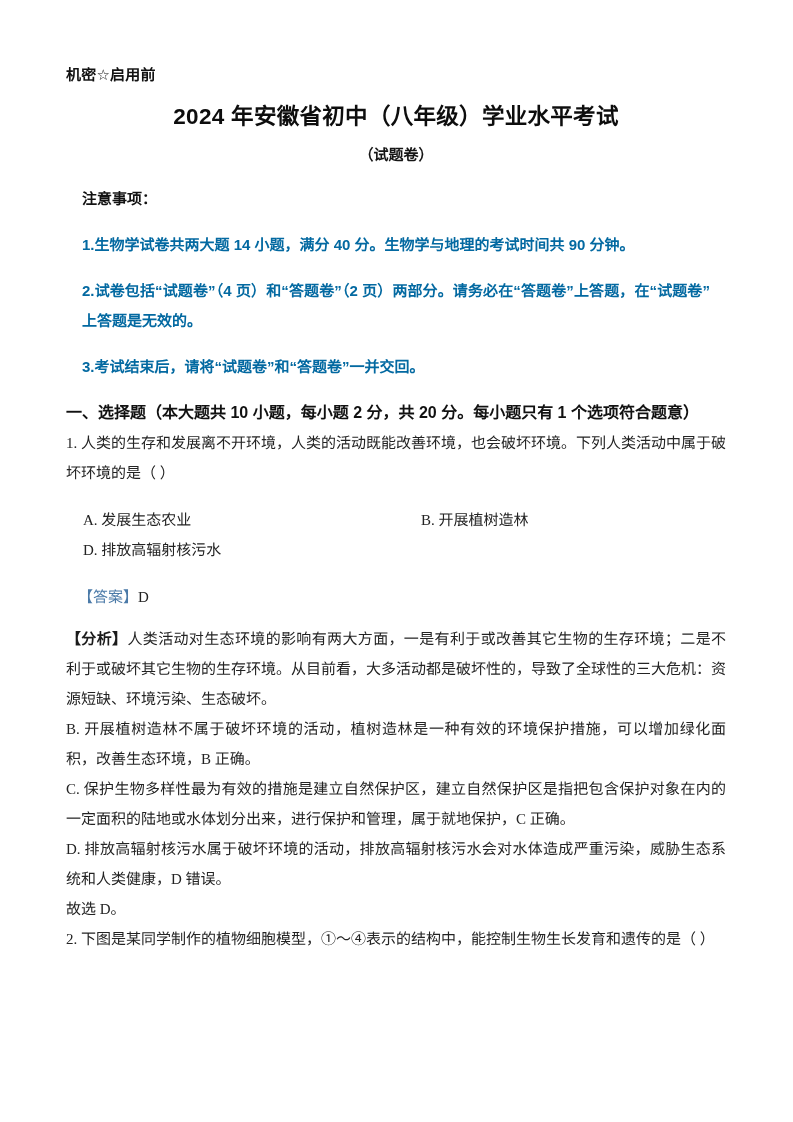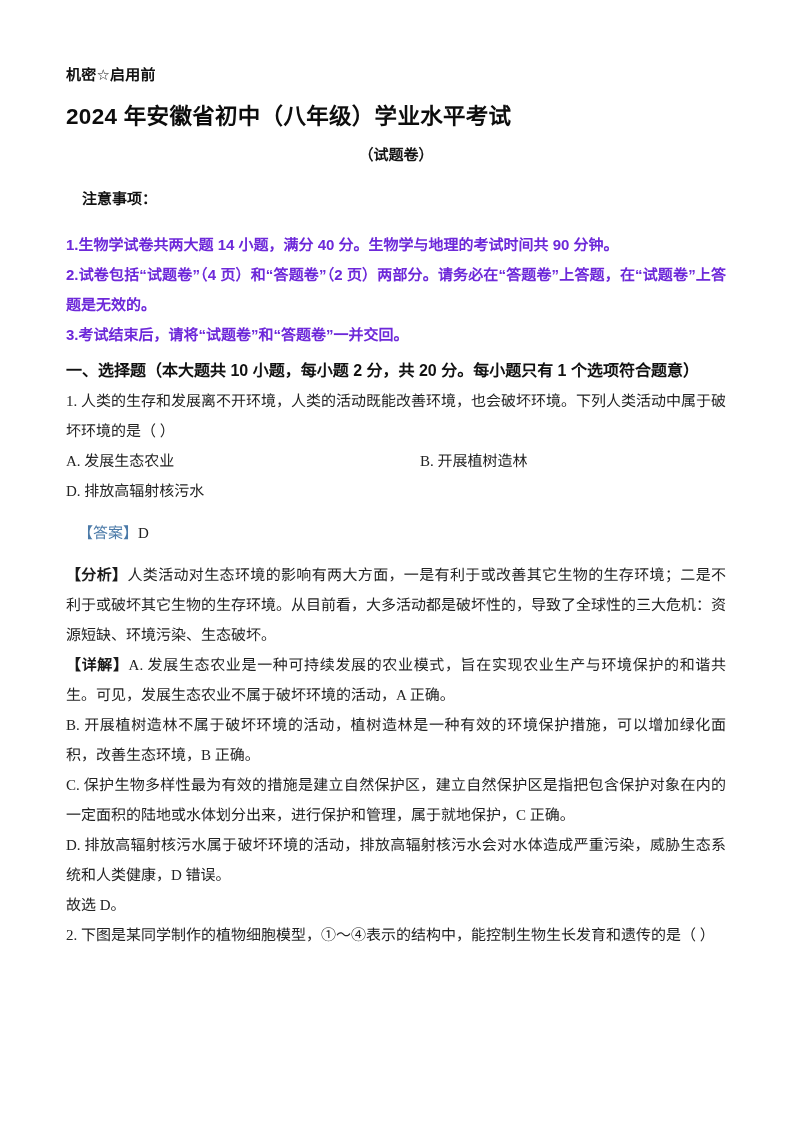--- a/index.html
+++ b/index.html
@@ -42,20 +42,21 @@
     color: #121212;
     margin: 0 0 14px 0;
   }
 
   
   .doc-title {
     font-family: "Liberation Sans", "DejaVu Sans", sans-serif;
     font-weight: bold;
     font-size: 22.5px;
     line-height: 34px;
+    text-align: center;
     color: #0d0d0d;
     margin: 6px 0 0 0;
     letter-spacing: 0.3px;
   }
   .doc-subject {
     font-family: "Liberation Sans", "DejaVu Sans", sans-serif;
     font-weight: bold;
     font-size: 22.5px;
     line-height: 34px;
     text-align: center;
@@ -83,22 +84,22 @@
     font-size: 15px;
     line-height: 30px;
     color: #121212;
     margin: 16px;
   }
   .note-line {
     font-family: "Liberation Sans", "DejaVu Sans", sans-serif;
     font-weight: bold;
     font-size: 15px;
     line-height: 30px;
-    color: #6d28d9;
-    margin: 0;
+    color: #0369a1;
+    margin: 16px;
     text-align: justify;
     text-justify: inter-ideograph;
   }
 
   
   .section-heading {
     font-family: "Liberation Sans", "DejaVu Sans", sans-serif;
     font-weight: bold;
     font-size: 16px;
     line-height: 30px;
@@ -111,22 +112,22 @@
     font-size: 15px;
     line-height: 30px;
     color: #232323;
     margin: 0;
     text-align: justify;
     text-justify: inter-ideograph;
   }
   .options-grid {
     display: grid;
     grid-template-columns: 338px 1fr;
-    column-gap: 16px;
-    margin: 0;
+    column-gap: 0;
+    margin: 17px;
   }
   .option {
     font-size: 15px;
     line-height: 30px;
     color: #232323;
   }
 
   
   .answer-line,
   .analysis-line {
@@ -184,21 +185,20 @@
         <div class="option">A. 发展生态农业</div>
         <div class="option">B. 开展植树造林</div>
         <div class="option">D. 排放高辐射核污水</div>
       </div>
 
       <p class="answer-line"><span class="tag-blue">【答案】</span><span>D</span></p>
 
 
       <p class="para"><span class="lead">【分析】</span><span>人类活动对生态环境的影响有两大方面，一是有利于或改善其它生物的生存环境；二是不利于或破坏其它生物的生存环境。从目前看，大多活动都是破坏性的，导致了全球性的三大危机：资源短缺、环境污染、生态破坏。</span></p>
 
-      <p class="para"><span class="lead">【详解】</span><span>A. 发展生态农业是一种可持续发展的农业模式，旨在实现农业生产与环境保护的和谐共生。可见，发展生态农业不属于破坏环境的活动，A 正确。</span></p>
 
       <p class="para">B. 开展植树造林不属于破坏环境的活动，植树造林是一种有效的环境保护措施，可以增加绿化面积，改善生态环境，B 正确。</p>
 
       <p class="para">C. 保护生物多样性最为有效的措施是建立自然保护区，建立自然保护区是指把包含保护对象在内的一定面积的陆地或水体划分出来，进行保护和管理，属于就地保护，C 正确。</p>
 
       <p class="para">D. 排放高辐射核污水属于破坏环境的活动，排放高辐射核污水会对水体造成严重污染，威胁生态系统和人类健康，D 错误。</p>
 
       <p class="conclusion">故选 D。</p>
     </div>
 

